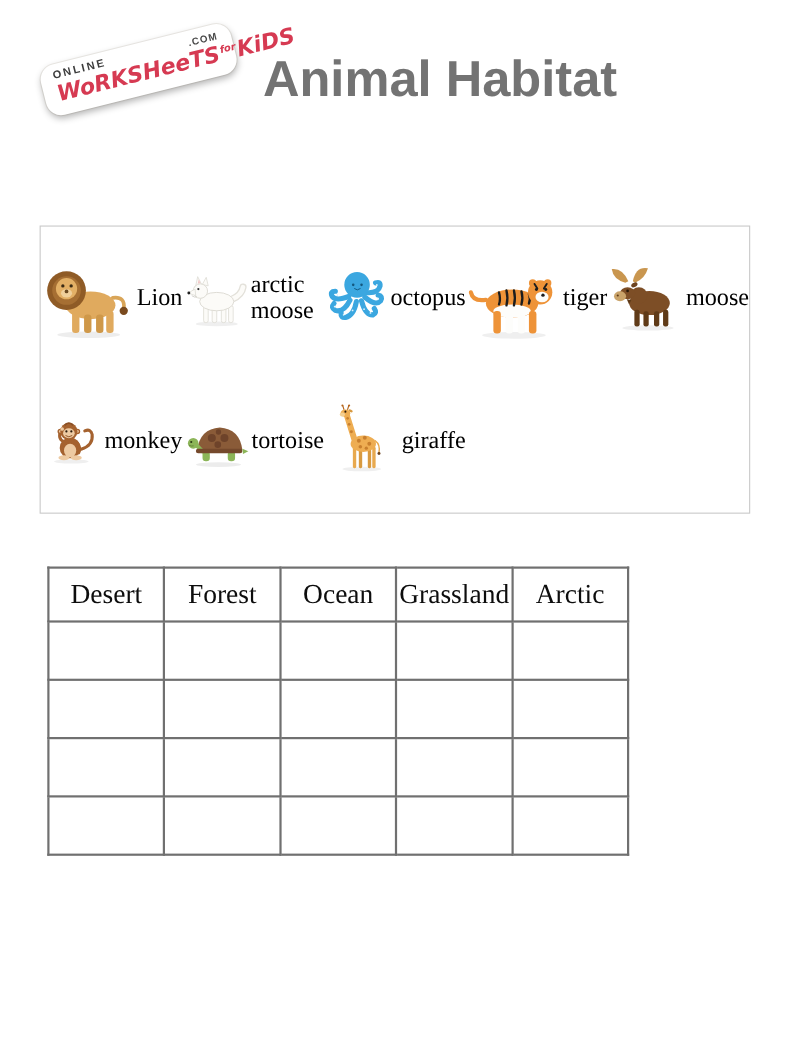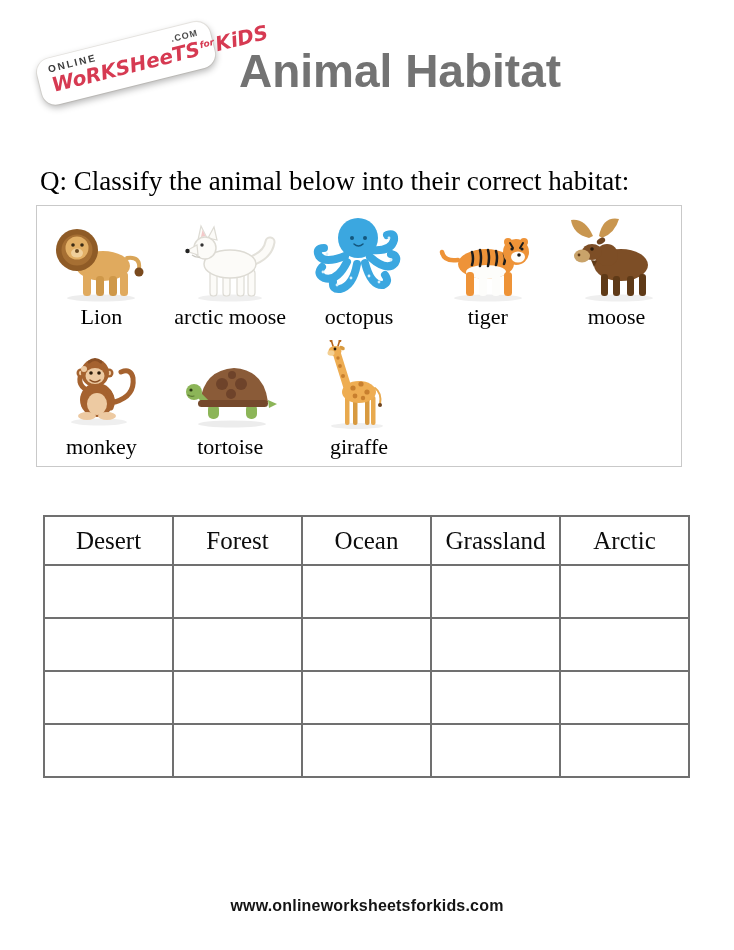--- a/index.html
+++ b/index.html
@@ -28,27 +28,27 @@
     font-family: "Liberation Sans", sans-serif; font-weight: bold; font-size: 46px; color: #737373;
   }
   .question { position: absolute; left: 40px; top: 166px; font-size: 27px; color: #000; }
 
   
   .animal-box {
     position: absolute; left: 36px; top: 205px; width: 646px; height: 262px;
     border: 1px solid #c9c9c9; background: #fff;
   }
   .animal-grid { display: grid; width: 100%; height: 100%; grid-template-columns: repeat(5, 1fr); grid-template-rows: 1fr 1fr; }
-  .animal-item { display: flex; flex-direction: column; align-items: center; justify-content: center; padding-bottom: 3px; overflow: hidden; }
+  .animal-item { display: flex; flex-direction: row; align-items: center; justify-content: space-between; padding-bottom: 3px; overflow: hidden; }
   .animal-img { width: 104px; height: 94px; display: block; }
   .animal-label { font-size: 22px; line-height: 1.1; margin-top: 1px; }
 
   
   .habitat-table {
-    position: absolute; left: 43px; top: 515px; width: 647px;
+    position: absolute; left: 43px; top: 515px; width: 529px;
     border-collapse: collapse; table-layout: fixed; padding-left: 48px;
   }
   .habitat-table th {
     border: 2px solid #707070; height: 49px;
     font-weight: normal; font-size: 25px; text-align: center; vertical-align: middle;
     font-family: "Liberation Serif", serif; color: #0d0d0d;
   }
   .habitat-table td { border: 2px solid #707070; height: 53px; background: #fff; }
 
   
@@ -66,21 +66,20 @@
   <div class="logo">
     <div class="logo-row1">
       <span class="logo-online">ONLINE</span>
       <span class="logo-com">.COM</span>
     </div>
     <div class="logo-brand"><span>WoRKSHeeTS</span><span class="logo-for">for</span><span>KiDS</span></div>
   </div>
 
   <h1 class="page-title">Animal Habitat</h1>
 
-  <div class="question">Q: Classify the animal below into their correct habitat:</div>
 
   <div class="animal-box">
     <div class="animal-grid">
 
       <div class="animal-item">
         <svg class="animal-img" viewBox="0 0 104 94">
           <ellipse cx="52" cy="88" rx="34" ry="3.5" fill="#ededed"></ellipse>
           <path d="M78 48 Q92 46 90 60" stroke="#d9a558" stroke-width="4" fill="none" stroke-linecap="round"></path>
           <circle cx="90" cy="62" r="4.5" fill="#7a4a1e"></circle>
           <ellipse cx="54" cy="56" rx="27" ry="15" fill="#e0aa5e"></ellipse>
@@ -318,15 +317,14 @@
       <tr>
         <td></td>
           <td></td>
           <td></td>
           <td></td>
           <td></td>
       </tr>
     </tbody>
   </table>
 
-  <div class="footer">www.onlineworksheetsforkids.com</div>
 
 </div>
 
 </body></html>

